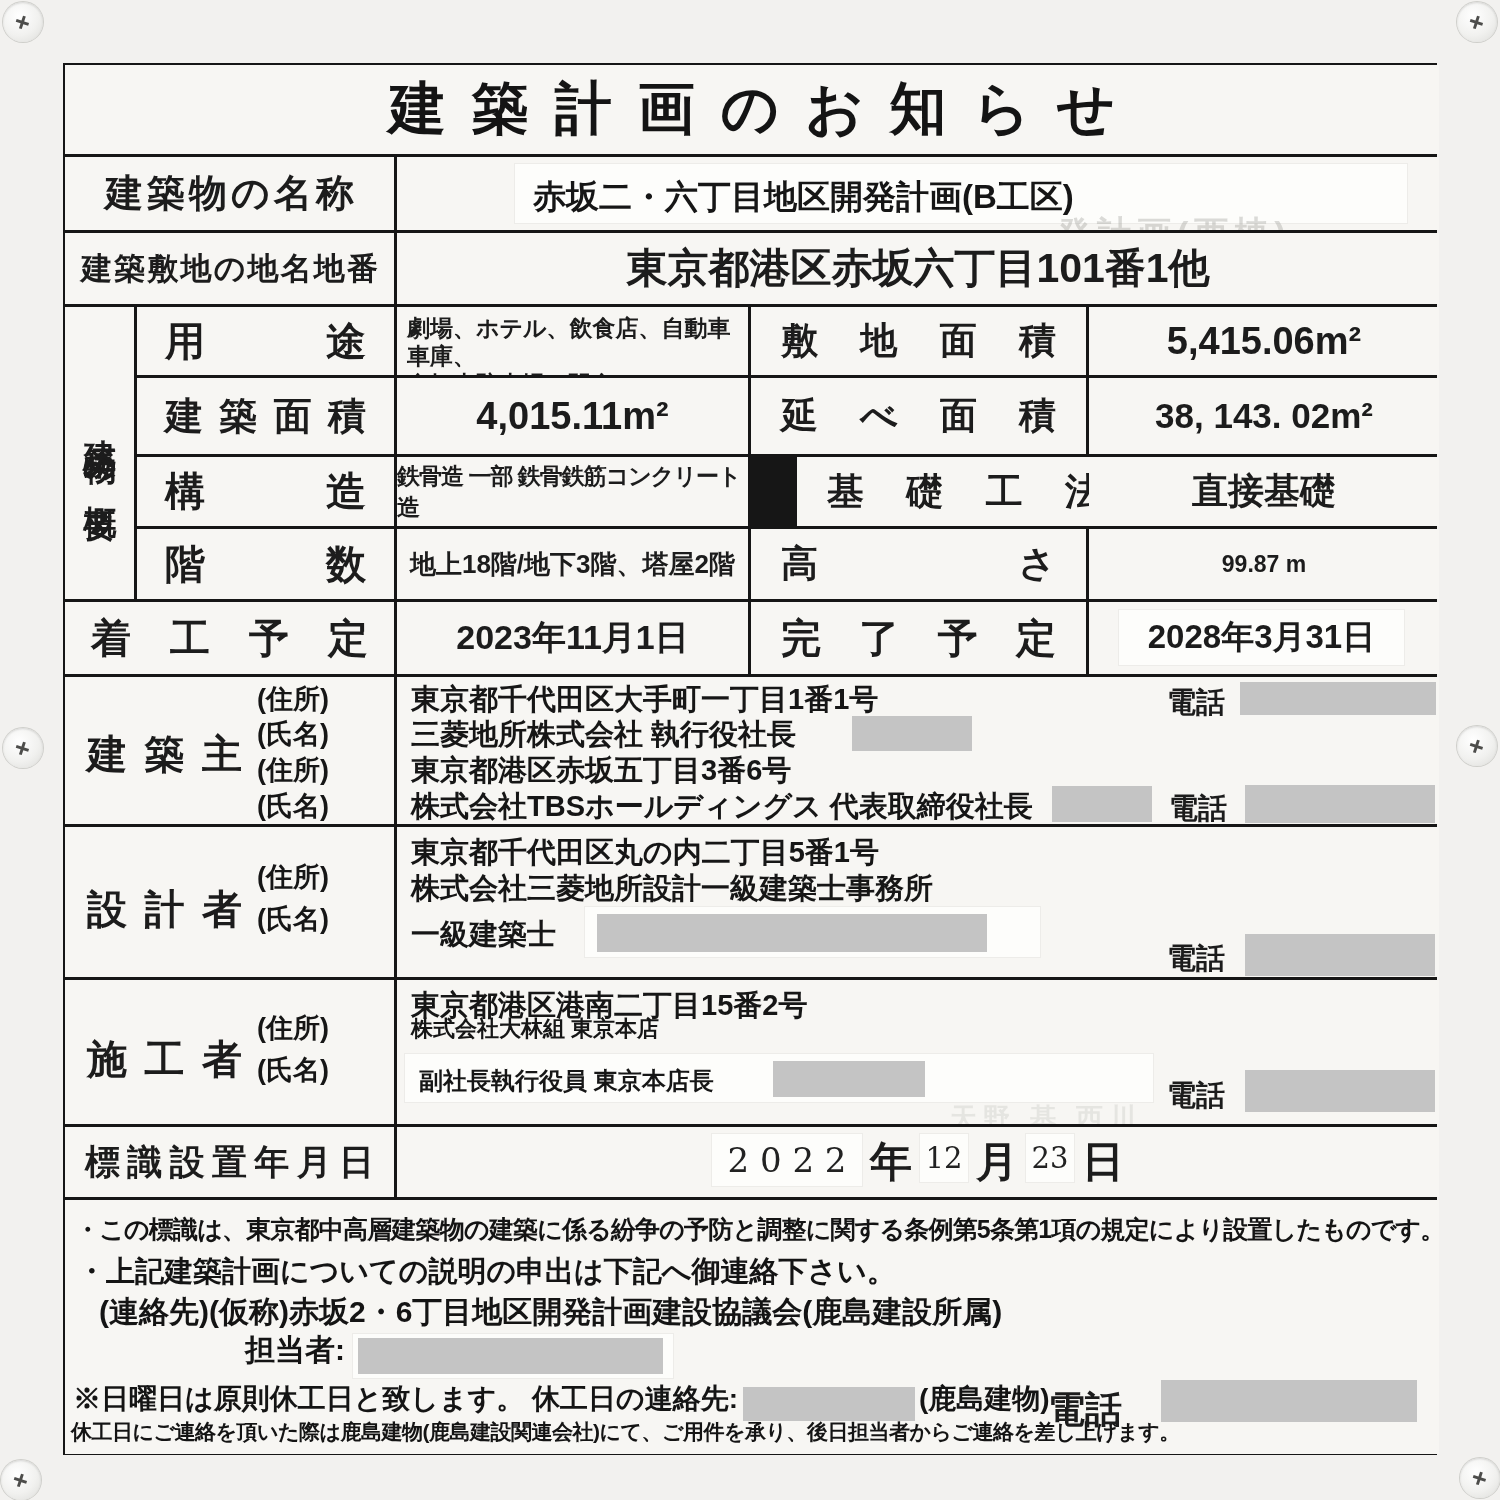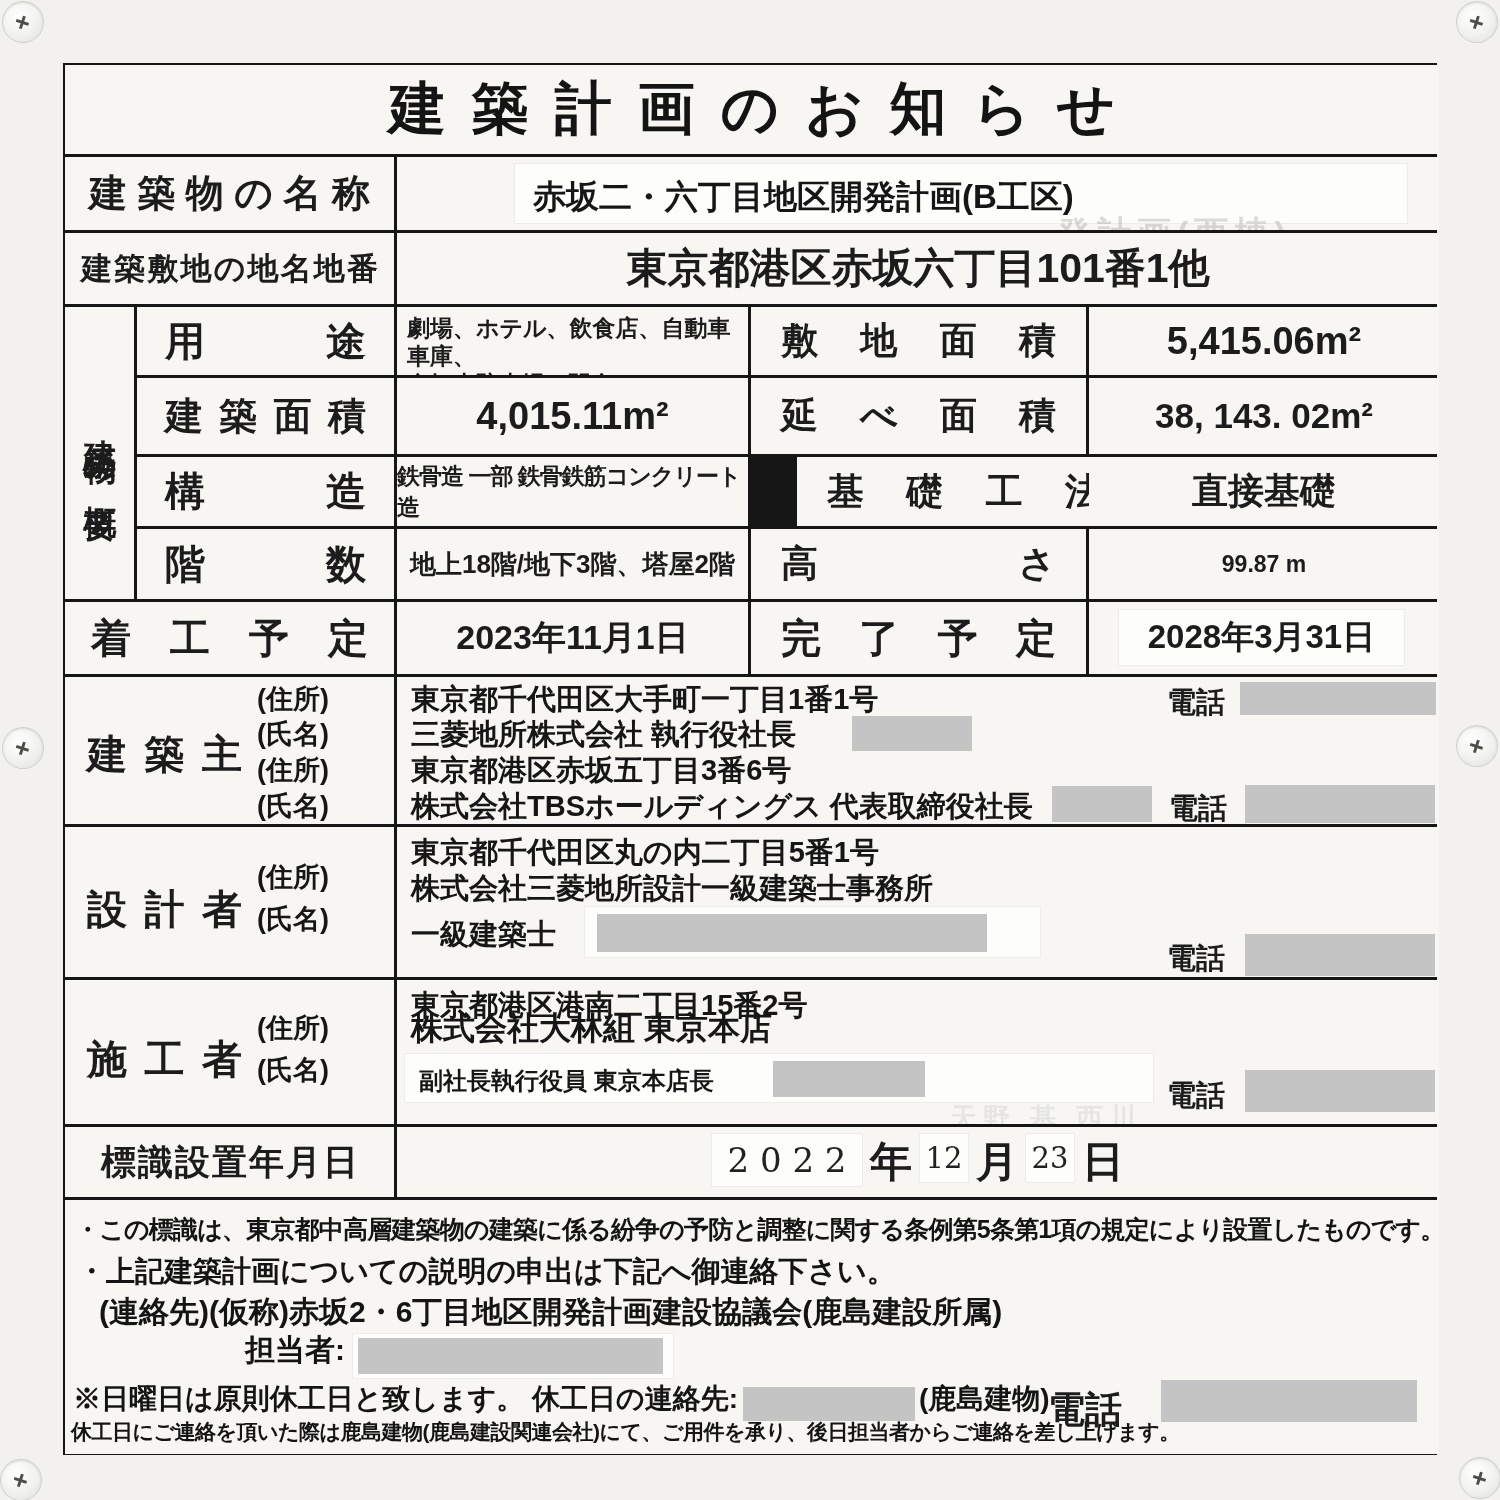--- a/index.html
+++ b/index.html
@@ -52,21 +52,21 @@
   <div class="screw" style="left:1460px;top:1458px;">
       <span class="cross">+</span>
     </div>
 
   <div class="sign-table">
 
     <div class="cell center" style="left:0;top:0;width:1374px;height:89px;">
       <div style="font-size:57px;font-weight:900;letter-spacing:26px;padding-left:26px;color:#141414;">建築計画のお知らせ</div>
     </div>
 
-    <div class="cell jl" style="left:0;top:92px;width:329px;height:73px;padding:0 24px;">
+    <div class="cell jl" style="left:0;top:92px;width:329px;height:73px;padding:0 40px;">
       <span class="b" style="font-size:38px;">建築物の名称</span>
     </div>
     <div class="cell" style="left:332px;top:92px;width:1042px;height:73px;">
       <div class="sticker" style="left:118px;top:7px;width:892px;height:59px;"></div>
       <div class="ghost" style="left:660px;top:18px;font-size:34px;">発計画(西棟)</div>
       <div class="line b" style="left:136px;top:18px;font-size:33px;">赤坂二・六丁目地区開発計画(B工区)</div>
     </div>
 
     <div class="cell jl" style="left:0;top:168px;width:329px;height:71px;padding:0 16px;">
       <span class="b" style="font-size:31px;">建築敷地の地名地番</span>
@@ -188,31 +188,31 @@
 
     <div class="cell" style="left:0;top:915px;width:329px;height:144px;">
       <div class="jl" style="position:absolute;left:22px;top:52px;width:155px;">
         <span class="b" style="font-size:40px;">施工者</span>
       </div>
       <div class="line b" style="left:192px;top:30px;font-size:27px;">(住所)</div>
       <div class="line b" style="left:192px;top:72px;font-size:27px;">(氏名)</div>
     </div>
     <div class="cell" style="left:332px;top:915px;width:1042px;height:144px;">
       <div class="line b" style="left:14px;top:6px;font-size:29px;">東京都港区港南二丁目15番2号</div>
-      <div class="line b" style="left:14px;top:27px;font-size:32px;">株式会社大林組 東京本店</div>
+      <div class="line b" style="left:14px;top:34px;font-size:22px;">株式会社大林組 東京本店</div>
       <div class="sticker" style="left:8px;top:74px;width:748px;height:48px;">
         <div class="line b" style="left:14px;top:11px;font-size:24px;">副社長執行役員 東京本店長</div>
         <div class="redact" style="left:368px;top:7px;width:152px;height:36px;"></div>
         <div class="ghost" style="left:545px;top:10px;font-size:27px;opacity:.18;">天野 基 西川 淳</div>
       </div>
       <div class="phone" style="left:770px;top:96px;font-size:29px;">電話</div>
       <div class="redact" style="left:848px;top:90px;width:190px;height:42px;"></div>
     </div>
 
-    <div class="cell jl" style="left:0;top:1062px;width:329px;height:70px;padding:0 36px;">
+    <div class="cell jl" style="left:0;top:1062px;width:329px;height:70px;padding:0 20px;">
       <span class="b" style="font-size:35px;">標識設置年月日</span>
     </div>
     <div class="cell center" style="left:332px;top:1062px;width:1042px;height:70px;">
       <div style="display:flex;align-items:flex-start;gap:8px;">
         <span class="sticker center serifnum" style="position:static;width:150px;height:52px;font-size:34px;">2 0 2 2</span>
         <span class="b" style="font-size:42px;">年</span>
         <span class="sticker center serifnum" style="position:static;width:48px;height:48px;font-size:29px;">12</span>
         <span class="b" style="font-size:42px;">月</span>
         <span class="sticker center serifnum" style="position:static;width:48px;height:48px;font-size:29px;">23</span>
         <span class="b" style="font-size:42px;">日</span>

